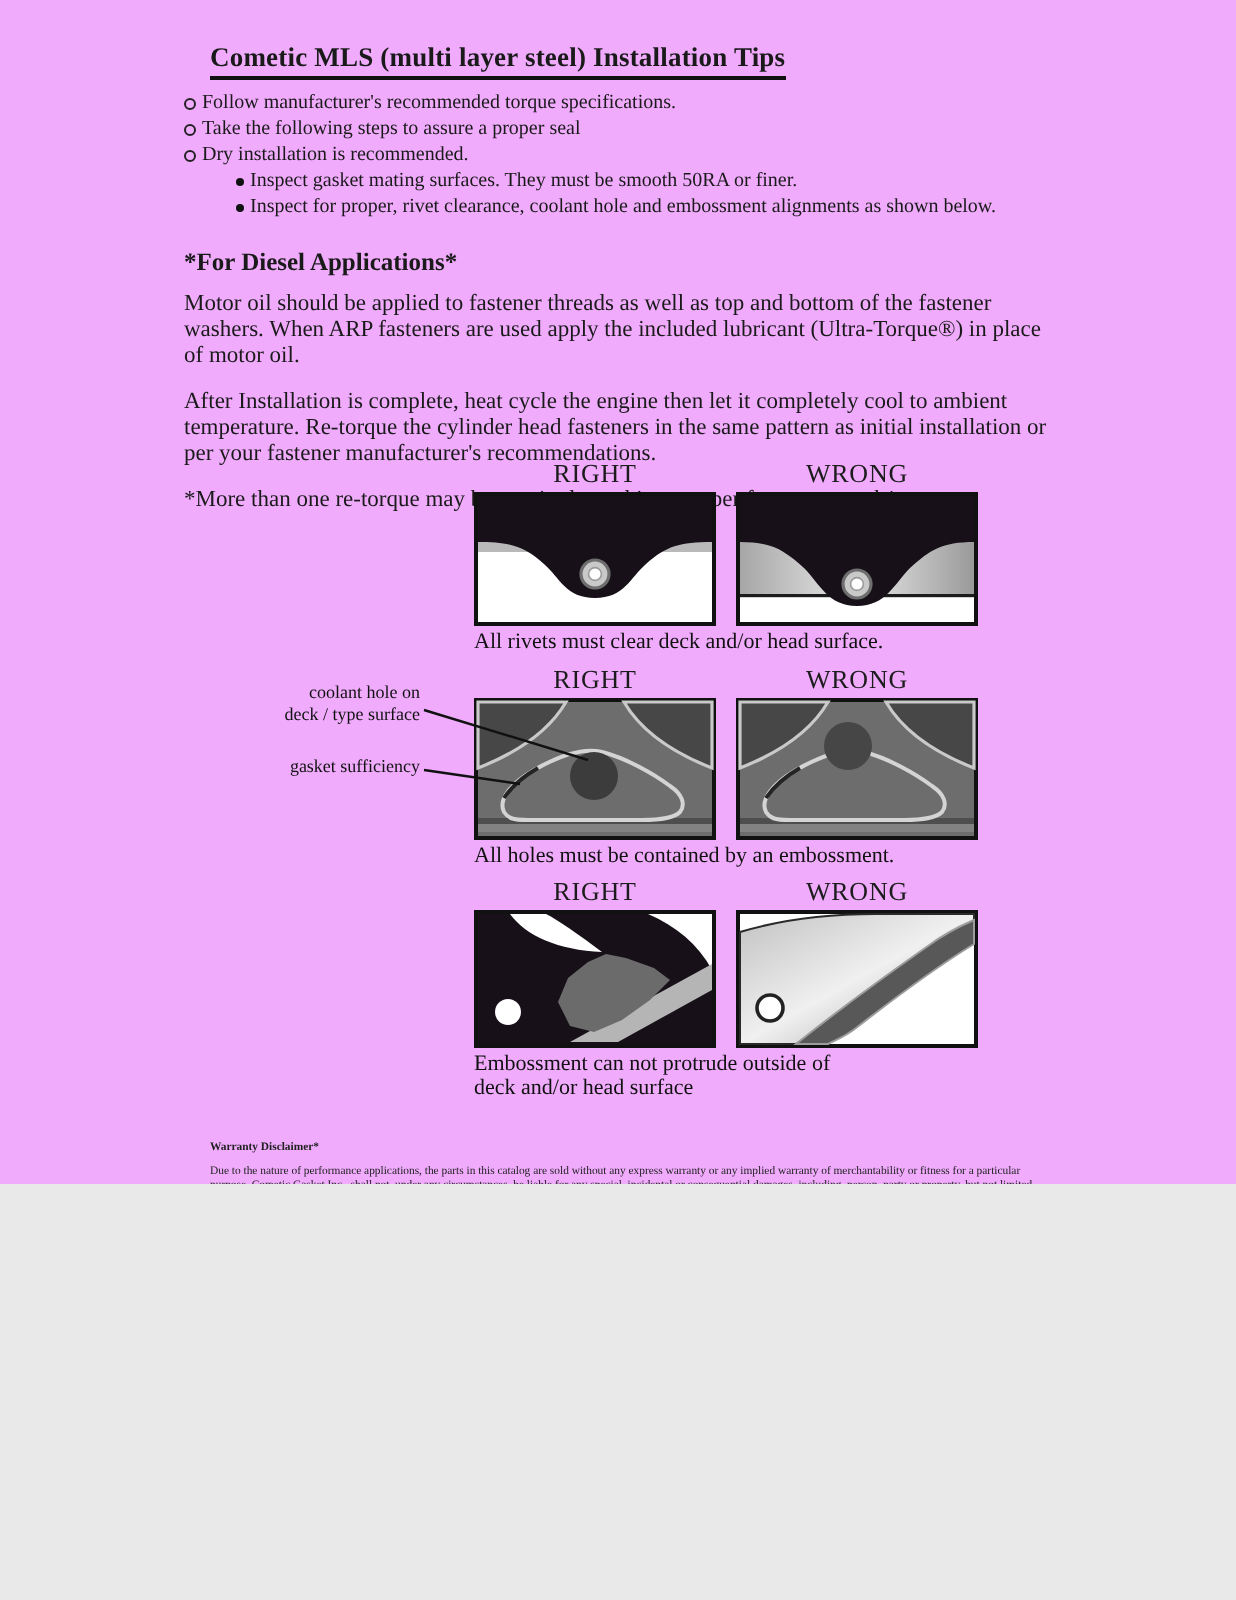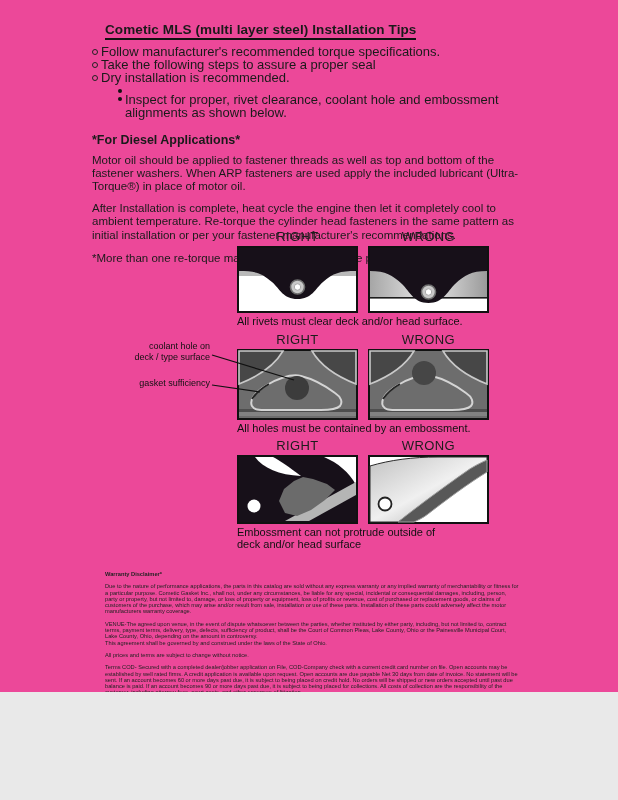--- a/index.html
+++ b/index.html
@@ -1,34 +1,34 @@
 <!DOCTYPE html>
 <html><head>
 <meta charset="utf-8">
 <style>
   html,body{margin:0;padding:0;background:#e9e9e9;}
   .page{
     position:relative;
-    width:618px;height:692px;
-    background:#ec4899;
-    font-family:Liberation Sans, sans-serif;
+    width:618px;height:592px;
+    background:#f0abfc;
+    font-family:Liberation Serif, serif;
     color:#1a1a1a;
     overflow:hidden;
   }
   
   .content{position:absolute;left:92px;top:20px;width:445px;}
   .doc-title{
     display:inline-block;
     margin:0 0 0 13px;
     font-size:13.5px;font-weight:bold;
     border-bottom:2px solid #111;
     padding-bottom:1px;
     letter-spacing:.1px;
   }
-  .bullets{margin-top:5px;font-size:13px;line-height:13px;}
+  .bullets{margin-top:5px;font-size:10px;line-height:13px;}
   .b-row{display:flex;align-items:flex-start;}
   .o-bullet{
     flex:0 0 auto;width:4px;height:4px;border:1px solid #222;border-radius:50%;
     margin:4px 3px 0 0;
   }
   .s-bullet{
     flex:0 0 auto;width:4px;height:4px;background:#111;border-radius:50%;
     margin:4.5px 3px 0 0;
   }
   .sub{margin-left:26px;}
@@ -90,20 +90,21 @@
       <div class="b-row">
         <span class="o-bullet"></span>
         <span>Take the following steps to assure a proper seal</span>
       </div>
       <div class="b-row">
         <span class="o-bullet"></span>
         <span>Dry installation is recommended.</span>
       </div>
       <div class="b-row sub">
         <span class="s-bullet"></span>
+        <span>Inspect gasket mating surfaces.  They must be smooth 50RA or finer.</span>
       </div>
       <div class="b-row sub">
         <span class="s-bullet"></span>
         <span>Inspect for proper, rivet clearance, coolant hole and embossment alignments as shown below.</span>
       </div>
     </div>
 
     <h2 class="diesel-h">*For Diesel Applications*</h2>
     <p class="para">Motor oil should be applied to fastener threads as well as top and bottom of the fastener washers. When ARP fasteners are used apply the included lubricant (Ultra-Torque®) in place of motor oil.</p>
     <p class="para p2">After Installation is complete, heat cycle the engine then let it completely cool to ambient temperature. Re-torque the cylinder head fasteners in the same pattern as initial installation or per your fastener manufacturer's recommendations.</p>

